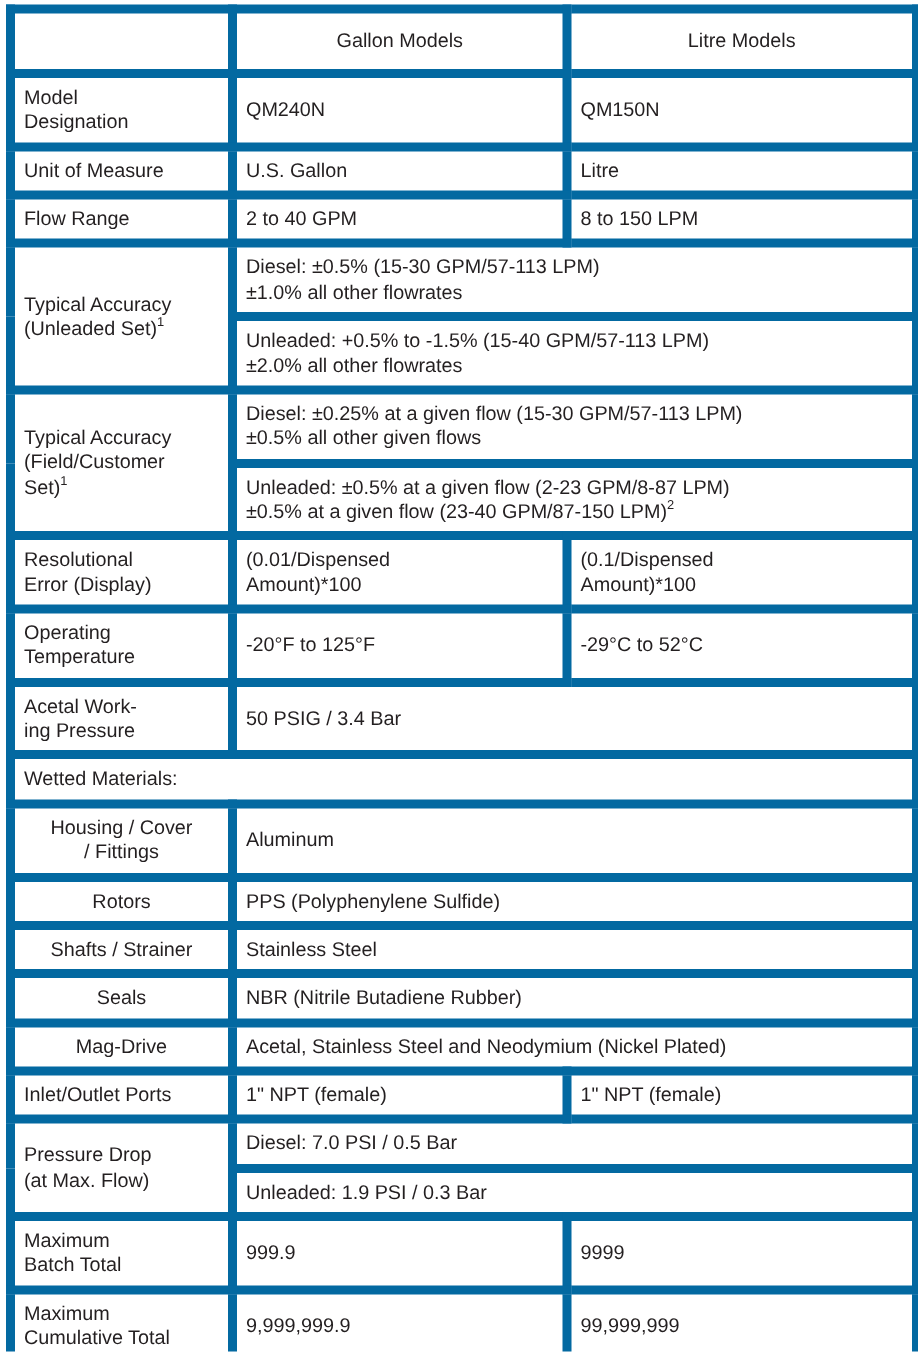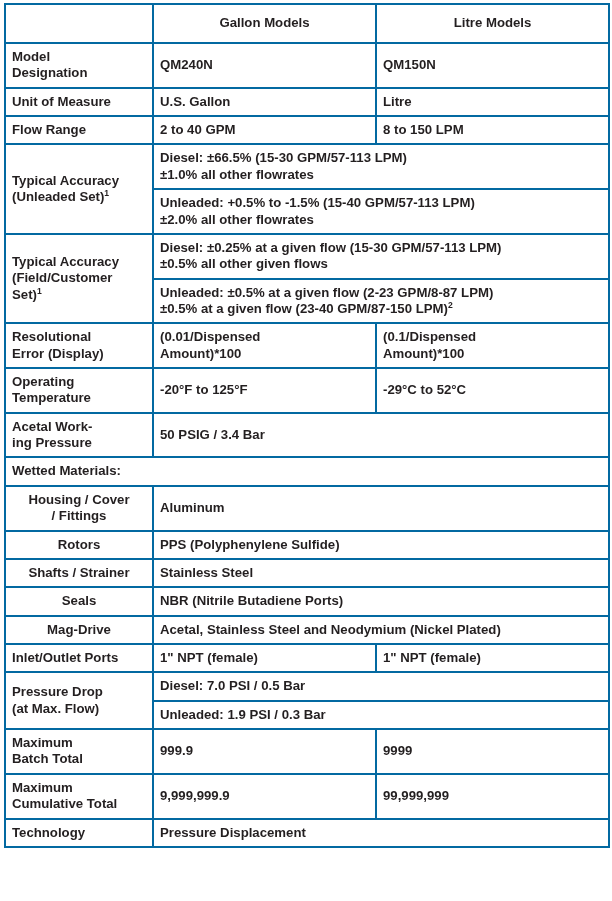--- a/index.html
+++ b/index.html
@@ -21,26 +21,25 @@
     border-collapse: collapse;
     table-layout: fixed;
     border: 1.6px solid #231f20;
   }
 
   #spec-table col.c-label { width: 148px; }
   #spec-table col.c-gal   { width: 223px; }
   #spec-table col.c-lit   { width: 233px; }
 
   #spec-table td {
-    border: 2px solid #0369a1;
+    border: 6px solid #0369a1;
     font-size: 13.2px;
     line-height: 1.24;
     padding: 5px 6px;
     vertical-align: middle;
-    font-weight: bold;
   }
 
   
   td.label {
     text-align: left;
     padding-left: 7px;
   }
   td.label-sub {
     text-align: center;
   }
@@ -103,21 +102,21 @@
       <td class="value">2 to 40 GPM</td>
       <td class="value">8 to 150 LPM</td>
     </tr>
 
     <tr>
       <td class="label thick-top" rowspan="2">
         <span>Typical Accuracy</span><br>
         <span>(Unleaded Set)</span><sup>1</sup>
       </td>
       <td class="value thick-top sub-split-top" colspan="2">
-        <span>Diesel: ±66.5% (15-30 GPM/57-113 LPM)</span><br>
+        <span>Diesel: ±0.5% (15-30 GPM/57-113 LPM)</span><br>
         <span>±1.0% all other flowrates</span>
       </td>
     </tr>
     <tr>
       <td class="value" colspan="2">
         <span>Unleaded: +0.5% to -1.5% (15-40 GPM/57-113 LPM)</span><br>
         <span>±2.0% all other flowrates</span>
       </td>
     </tr>
 
@@ -176,21 +175,21 @@
       <td class="value" colspan="2">PPS (Polyphenylene Sulfide)</td>
     </tr>
 
     <tr>
       <td class="label-sub">Shafts / Strainer</td>
       <td class="value" colspan="2">Stainless Steel</td>
     </tr>
 
     <tr>
       <td class="label-sub">Seals</td>
-      <td class="value" colspan="2">NBR (Nitrile Butadiene Ports)</td>
+      <td class="value" colspan="2">NBR (Nitrile Butadiene Rubber)</td>
     </tr>
 
     <tr>
       <td class="label-sub">Mag-Drive</td>
       <td class="value" colspan="2">Acetal, Stainless Steel and Neodymium (Nickel Plated)</td>
     </tr>
 
     <tr>
       <td class="label">Inlet/Outlet Ports</td>
       <td class="value">1" NPT (female)</td>

